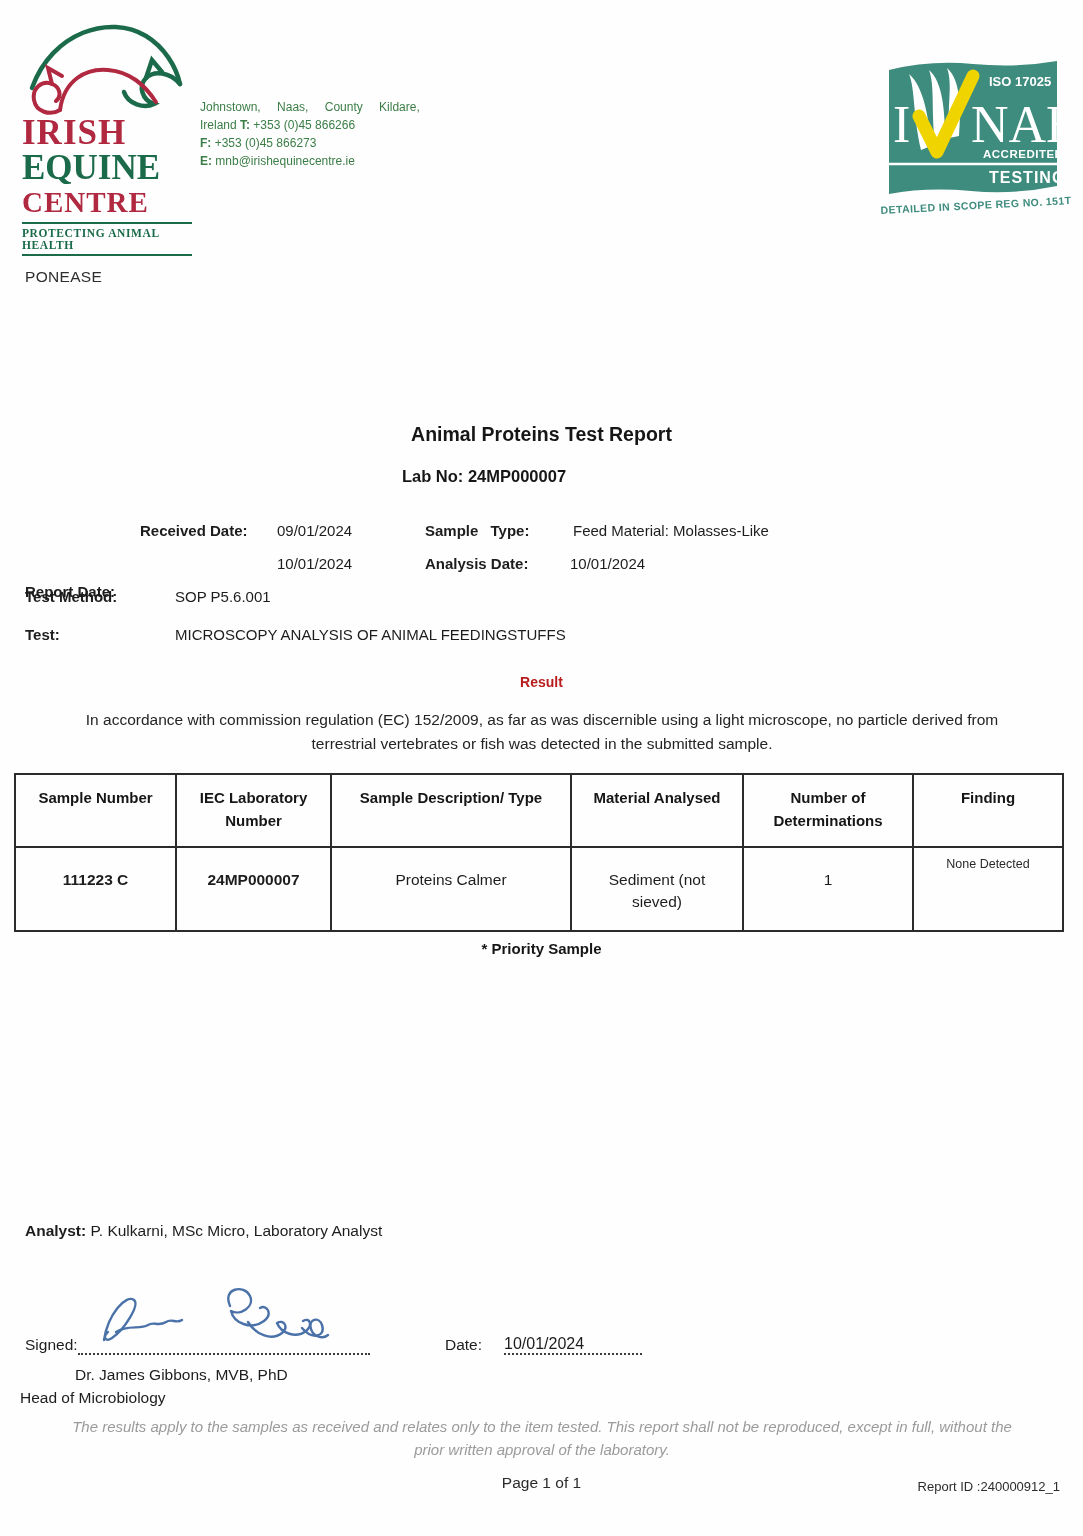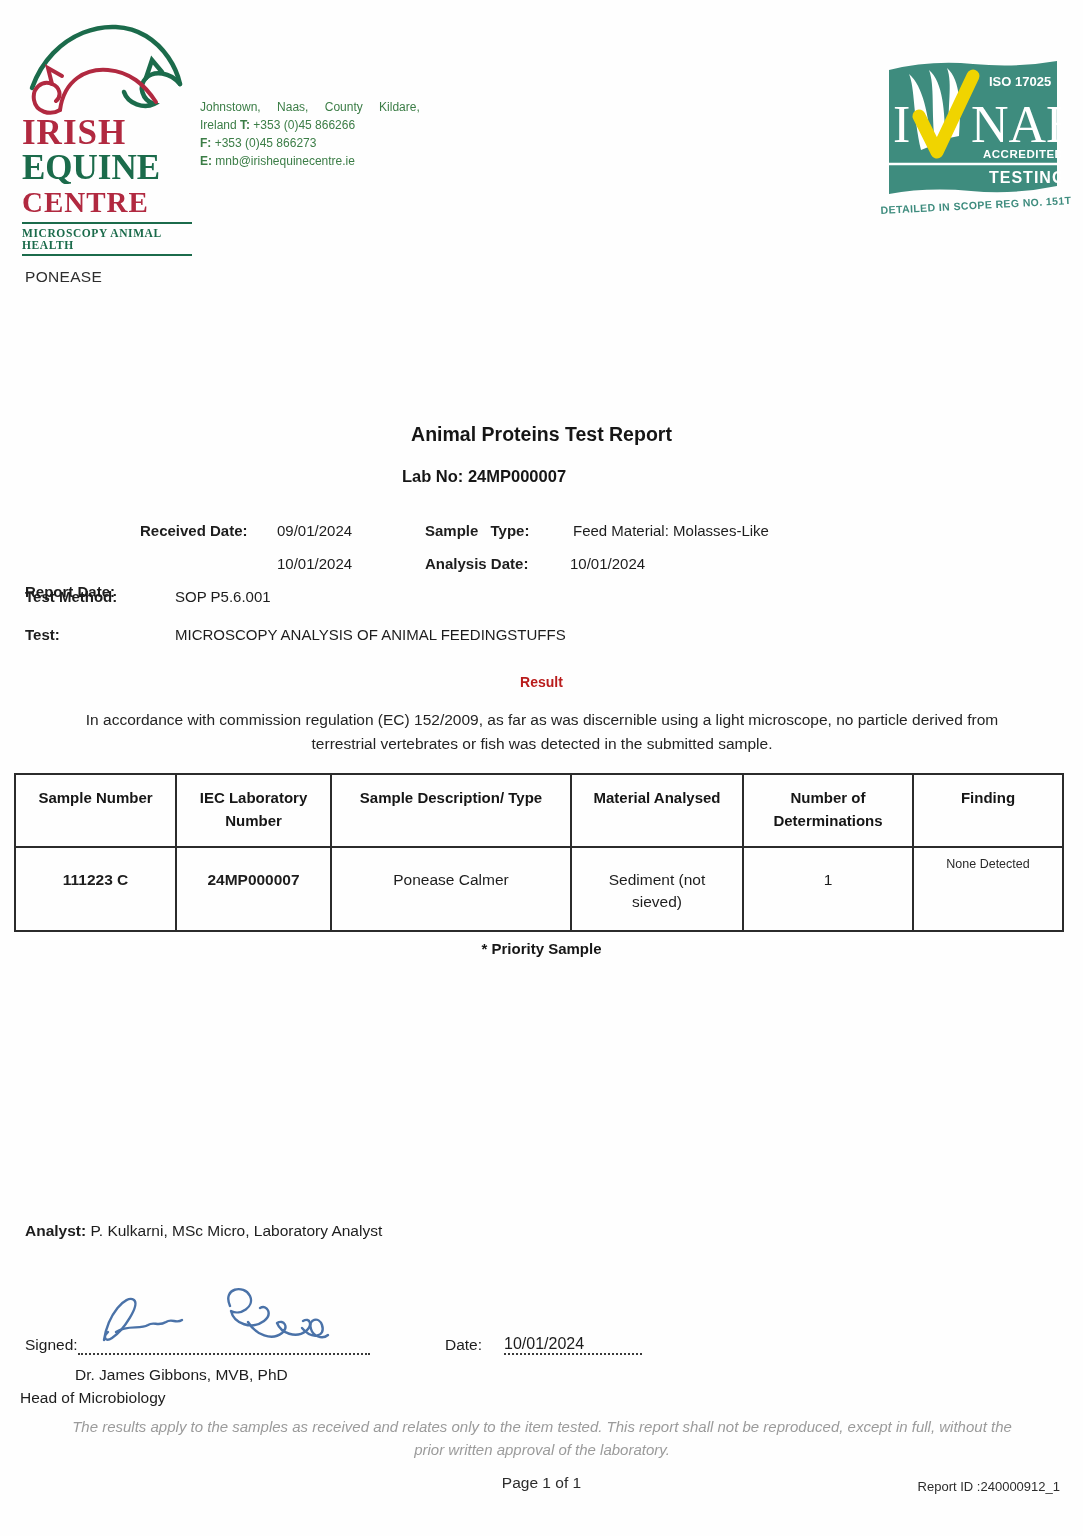--- a/index.html
+++ b/index.html
@@ -95,21 +95,21 @@
       <g fill="none" stroke="#b12940" stroke-width="4" stroke-linecap="round">
         <path d="M36,100 C40,70 62,58 84,60 C106,62 120,74 132,92"></path>
         <path d="M36,100 C26,106 12,102 10,90 C8,78 18,70 28,74 C36,77 38,86 32,91"></path>
         <path d="M28,74 L24,58 L38,66"></path>
       </g>
     </svg>
     <div class="iec-line1">IRISH</div>
     <div class="iec-line2">EQUINE</div>
     <div class="iec-line3">CENTRE</div>
     <div class="iec-rule"></div>
-    <div class="iec-tagline">MICROSCOPY ANIMAL HEALTH</div>
+    <div class="iec-tagline">PROTECTING ANIMAL HEALTH</div>
     <div class="iec-rule2"></div>
   </div>
 
   <div class="abs contact">
     <div class="wide">Johnstown, Naas, County Kildare,</div>
     <div>
       <span>Ireland </span><b>T:</b><span> +353 (0)45 866266</span>
     </div>
     <div>
       <b>F:</b><span> +353 (0)45 866273</span>
@@ -176,21 +176,21 @@
       <th>Sample Number</th>
       <th>IEC Laboratory Number</th>
       <th>Sample Description/ Type</th>
       <th>Material Analysed</th>
       <th>Number of Determinations</th>
       <th>Finding</th>
     </tr>
     <tr>
       <td class="bold">111223 C</td>
       <td class="bold">24MP000007</td>
-      <td>Ponease Calmer</td>
+      <td>Proteins Calmer</td>
       <td style="padding-left:24px; padding-right:24px;">Sediment (not sieved)</td>
       <td>1</td>
       <td class="finding">None Detected</td>
     </tr>
   </tbody>
     </table>
 
   <div class="abs priority">* Priority Sample</div>
 
   <div class="abs analyst">

